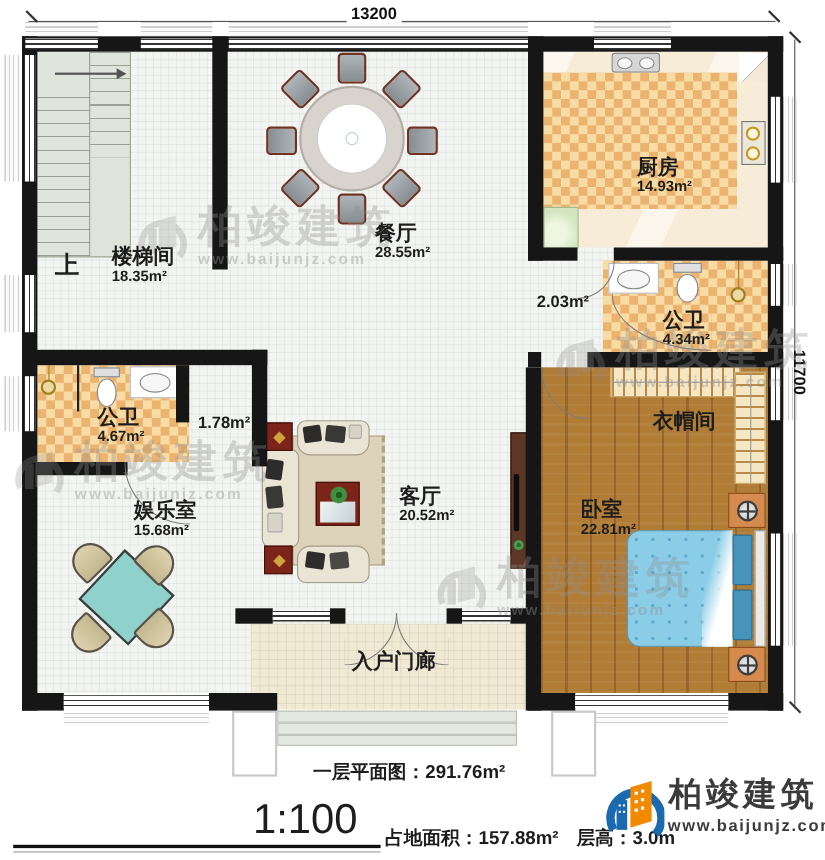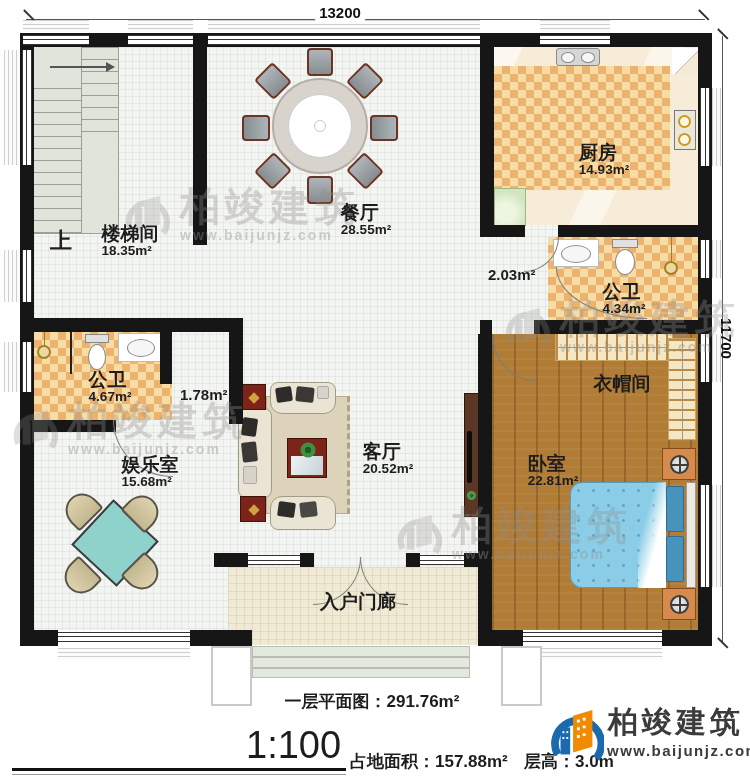--- a/index.html
+++ b/index.html
@@ -290,21 +290,21 @@
     <div class="rname">衣帽间</div>
   </div>
   <div class="a rlabel" style="left:553px;top:454px;">
     <div class="rname">卧室</div>
     <div class="rarea">22.81m²</div>
   </div>
   <div class="a rlabel" style="left:110px;top:370px;">
     <div class="rname">公卫</div>
     <div class="rarea">4.67m²</div>
   </div>
-  <div class="a small-area" style="left:180px;top:386px;">1.78m²</div>
+  <div class="a small-area" style="left:180px;top:376px;">1.78m²</div>
   <div class="a rlabel" style="left:150px;top:455px;">
     <div class="rname">娱乐室</div>
     <div class="rarea">15.68m²</div>
   </div>
   <div class="a rlabel" style="left:388px;top:442px;">
     <div class="rname">客厅</div>
     <div class="rarea">20.52m²</div>
   </div>
   <div class="a rlabel" style="left:358px;top:592px;">
     <div class="rname">入户门廊</div>
@@ -315,21 +315,21 @@
   <div class="a dimtick" style="left:697px;top:14px;width:14px;height:1.5px;"></div>
   <div class="a dimtext" style="left:340px;top:4px;transform:translateX(-50%);">13200</div>
   <div class="a dimline" style="left:722px;top:36px;width:1px;height:608px;"></div>
   <div class="a dimtick" style="left:716px;top:33px;width:14px;height:1.5px;"></div>
   <div class="a dimtick" style="left:716px;top:642px;width:14px;height:1.5px;"></div>
   <div class="a dimtext" style="left:702px;top:330px;transform:rotate(90deg);background:none;">11700</div>
 
   <div class="a tb" style="left:252px;top:690px;width:240px;text-align:center;">一层平面图：291.76m²</div>
   <div class="a" style="left:12px;top:768px;width:334px;height:3px;background:#111;"></div>
   <div class="a" style="left:12px;top:774px;width:334px;height:1px;background:#999;"></div>
-  <div class="a" style="left:246px;top:724px;font-size:38px;font-weight:500;">1:100</div>
+  <div class="a" style="left:230px;top:724px;font-size:38px;font-weight:500;">1:100</div>
   <div class="a tb" style="left:350px;top:750px;">占地面积：157.88m²</div>
   <div class="a tb" style="left:524px;top:750px;">层高：3.0m</div>
 
   <div class="a" style="left:546px;top:700px;width:200px;height:80px;">
     <svg width="58" height="72" viewBox="0 0 60 74" style="position:absolute;left:0;top:2px;">
       <path d="M12 54 A24 24 0 1 1 52 58" fill="none" stroke="#1b6ab0" stroke-width="8"></path>
       <path d="M28 14 L48 8 L48 46 L28 52 Z" fill="#f28a00"></path>
       <rect x="15" y="26" width="10" height="28" fill="#1b6ab0"></rect>
       <rect x="32" y="18" width="3" height="3" fill="#fff"></rect>
         <rect x="38" y="16" width="3" height="3" fill="#fff"></rect>

